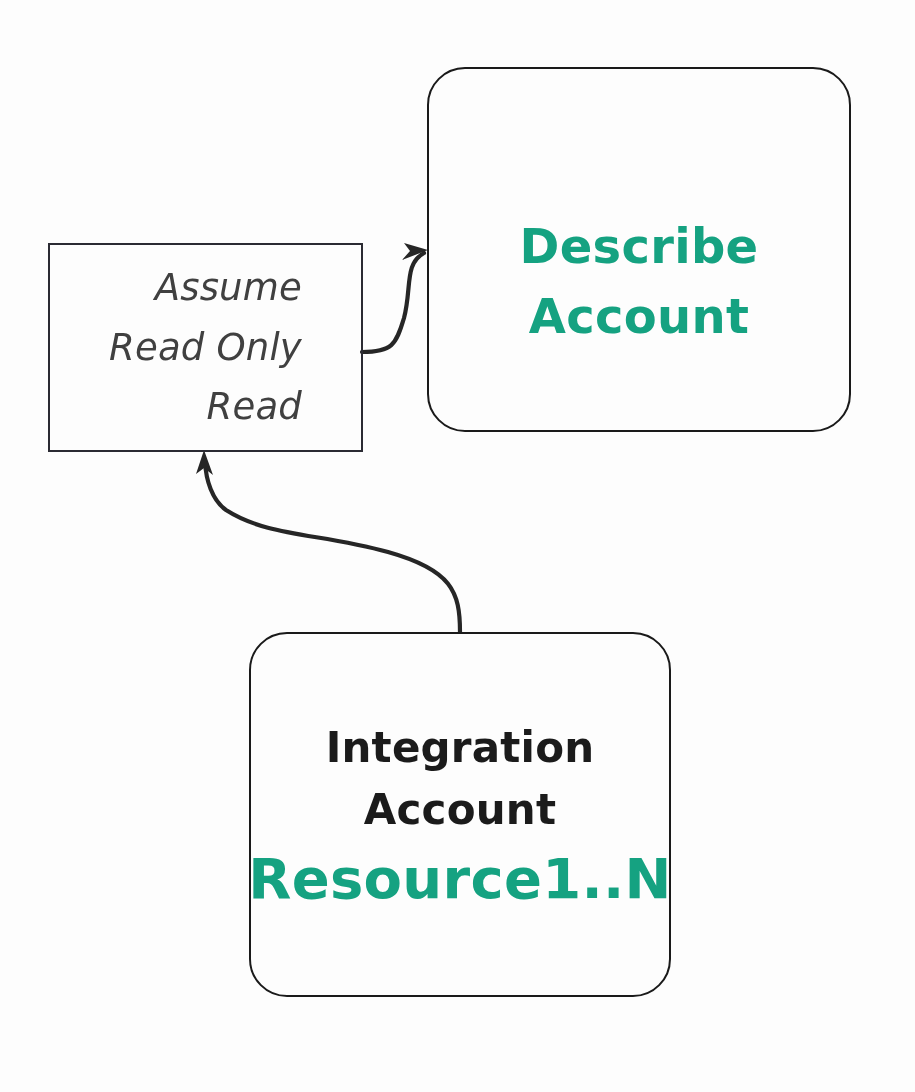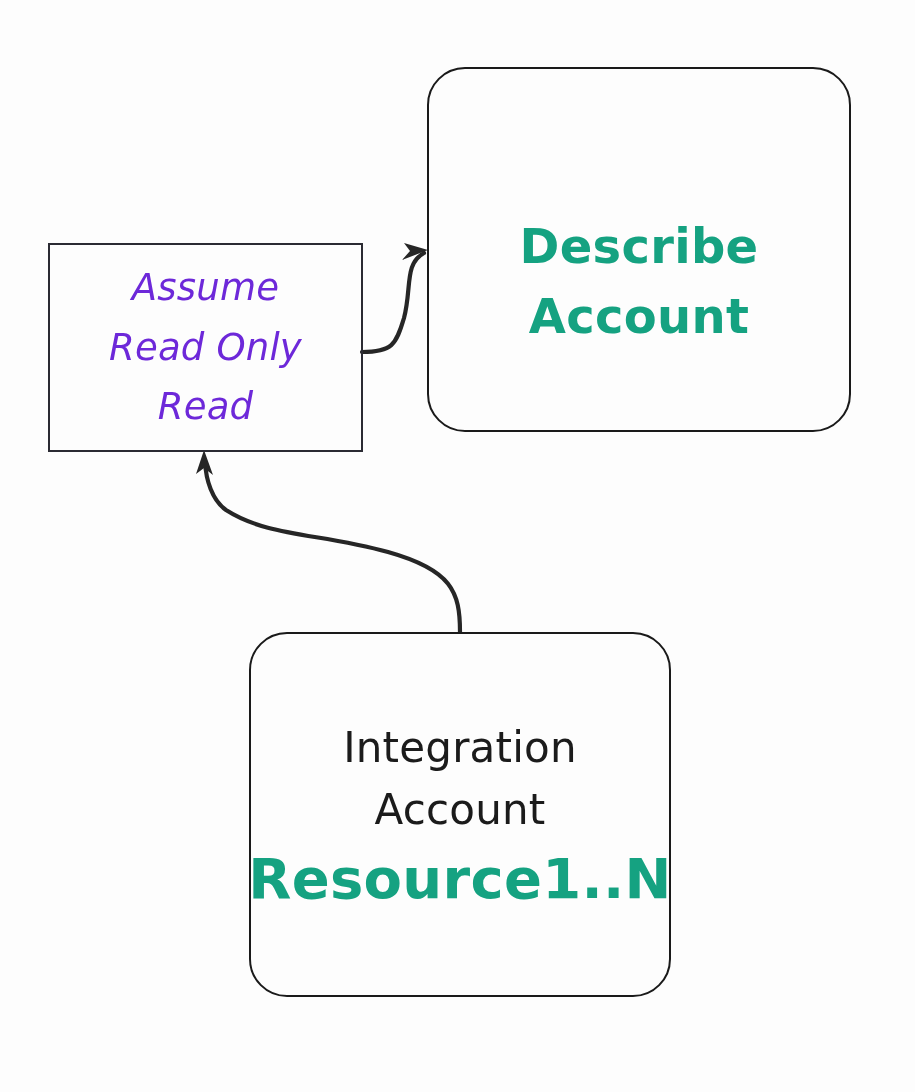--- a/index.html
+++ b/index.html
@@ -68,39 +68,39 @@
     width: 315px;
     height: 209px;
     border: 2px solid #2b2b33;
     border-radius: 0;
   }
   #node-assume-role .role-label {
     font-size: 37px;
     line-height: 1.62;
     font-style: italic;
     font-weight: 400;
-    color: #6d28d9;
-    text-align: center;
+    color: #404040;
+    text-align: right;
     letter-spacing: 0.2px;
   }
 
   
   #node-integration-account {
     left: 249px;
     top: 632px;
     width: 422px;
     height: 365px;
     border: 2.5px solid #1a1a1a;
     border-radius: 38px;
   }
   #node-integration-account .title {
     font-size: 42px;
     line-height: 1.48;
     color: #1b1b1b;
-    font-weight: 400;
+    font-weight: 700;
     text-align: center;
     letter-spacing: 0.2px;
   }
   #node-integration-account .emphasis {
     margin-top: 6px;
     font-size: 56px;
     line-height: 1.15;
     font-weight: 700;
     color: #15a281;
     text-align: center;

